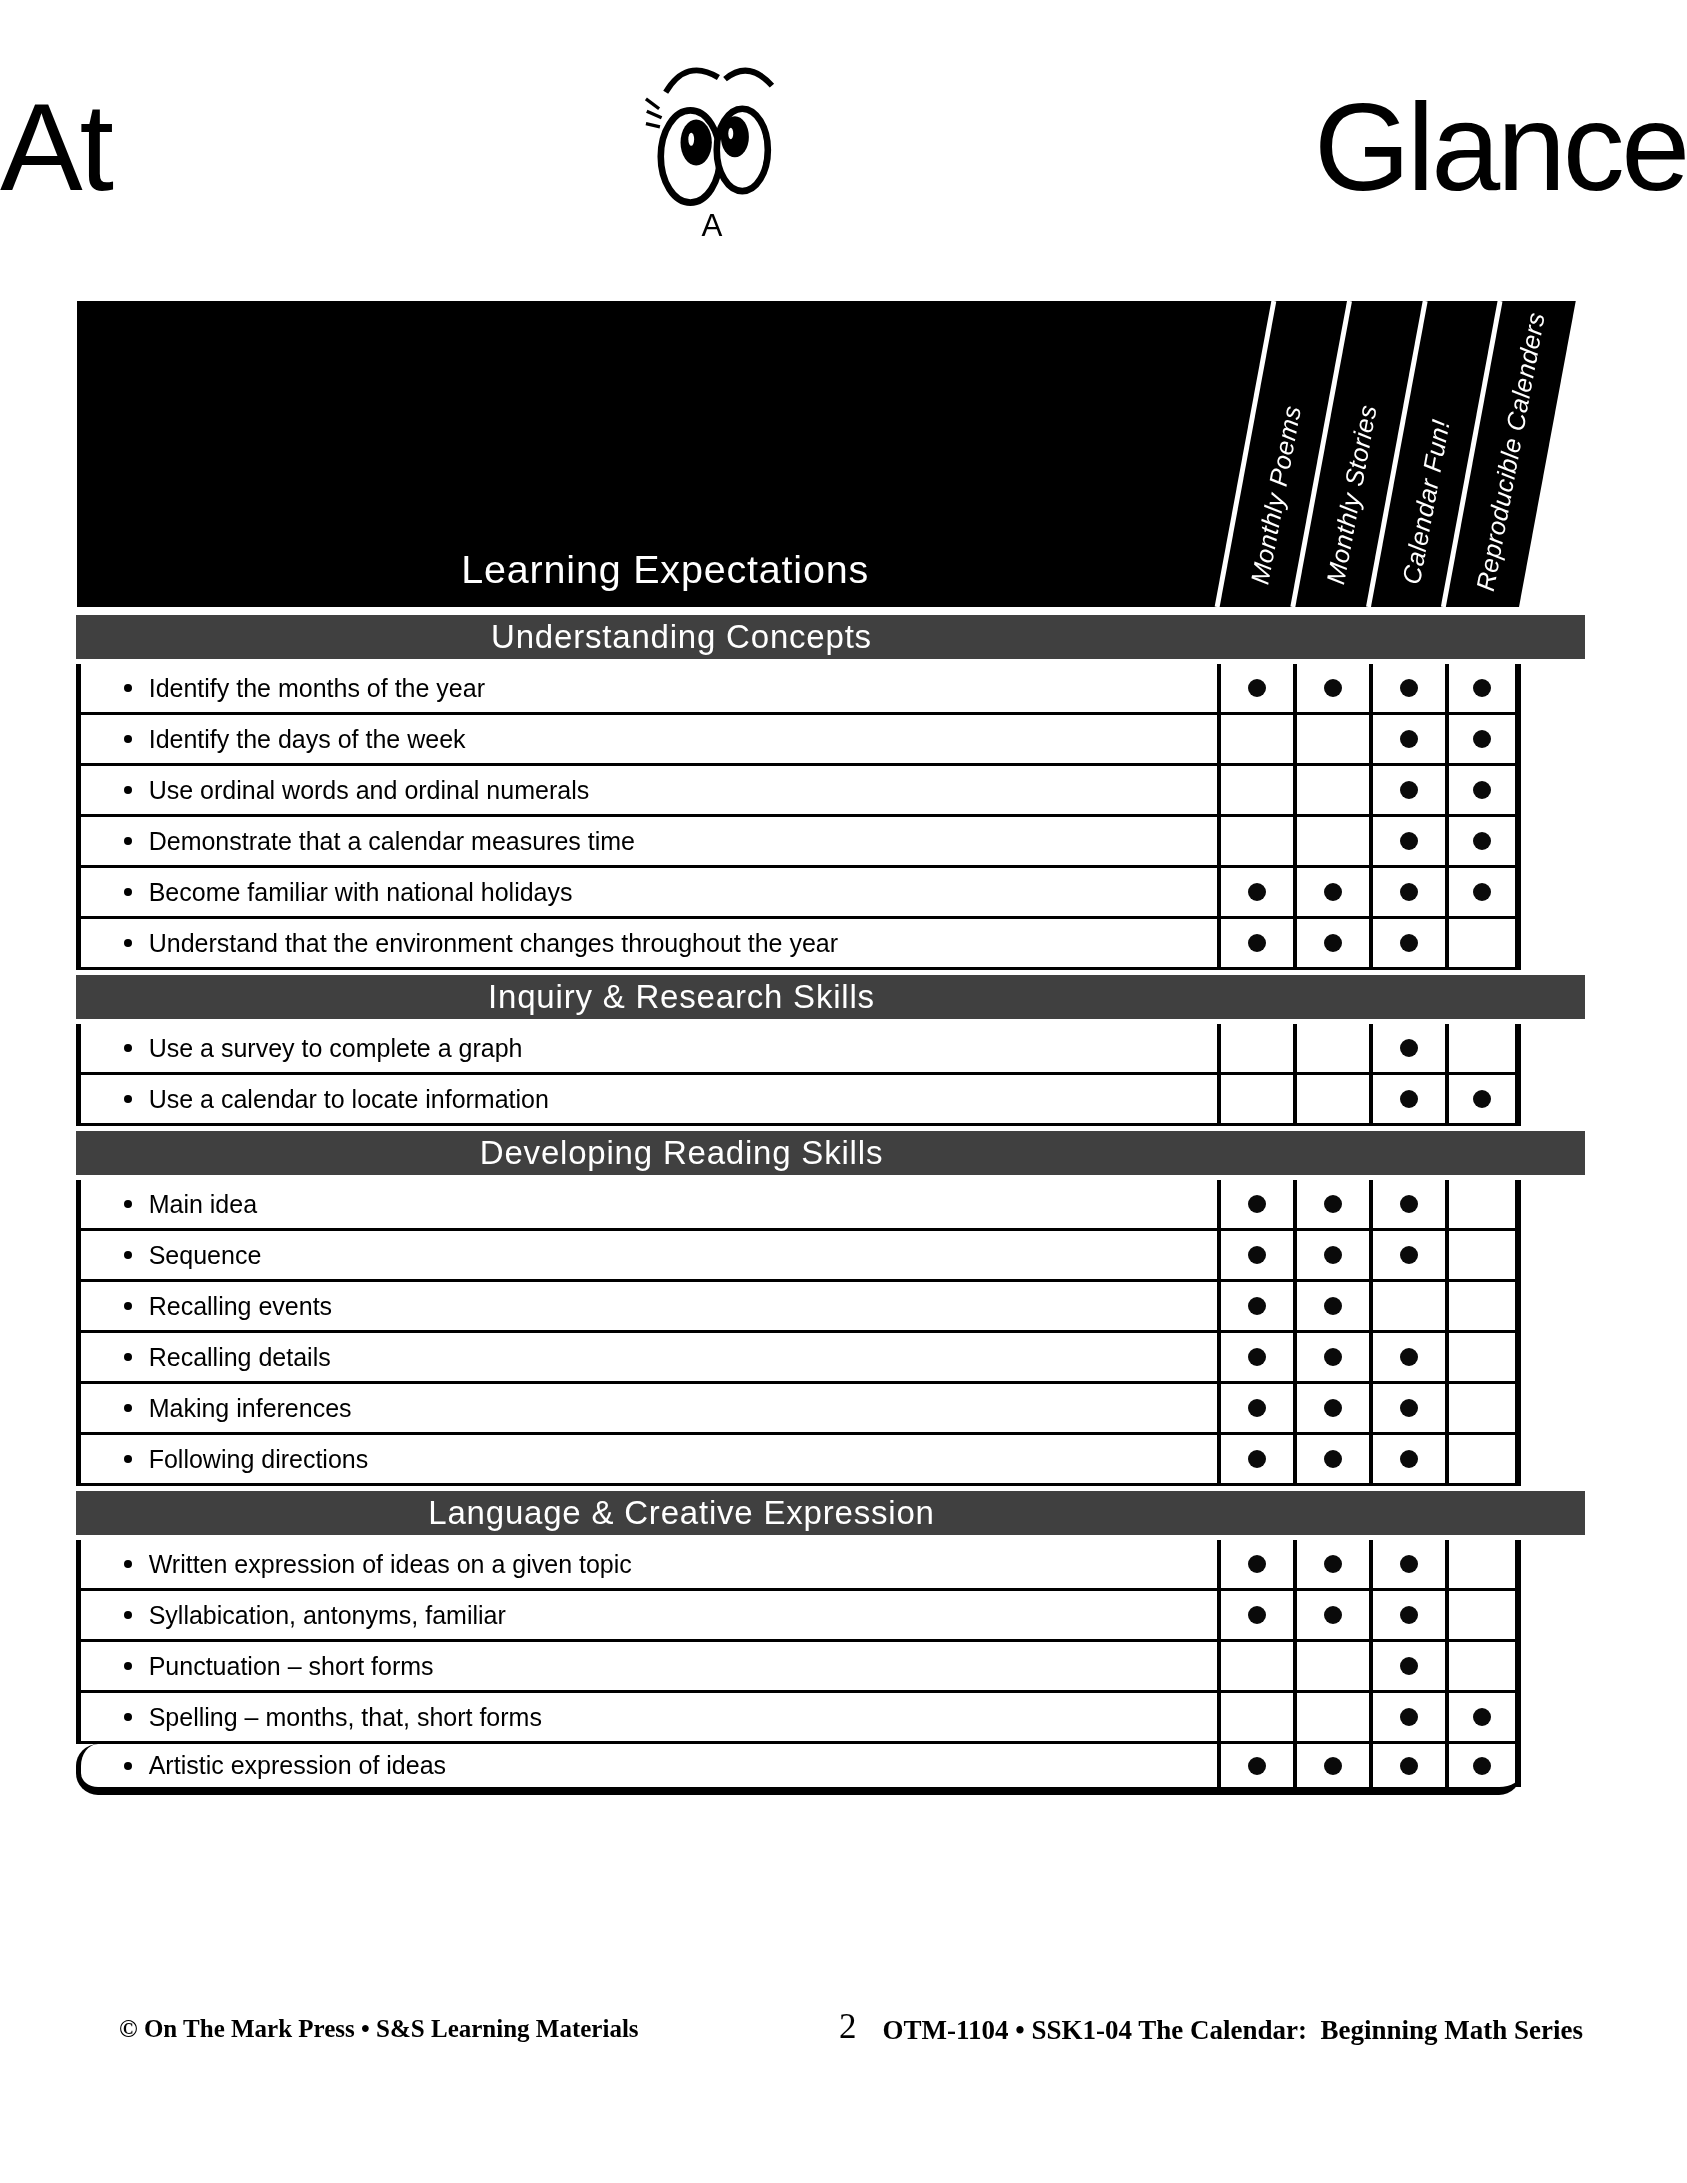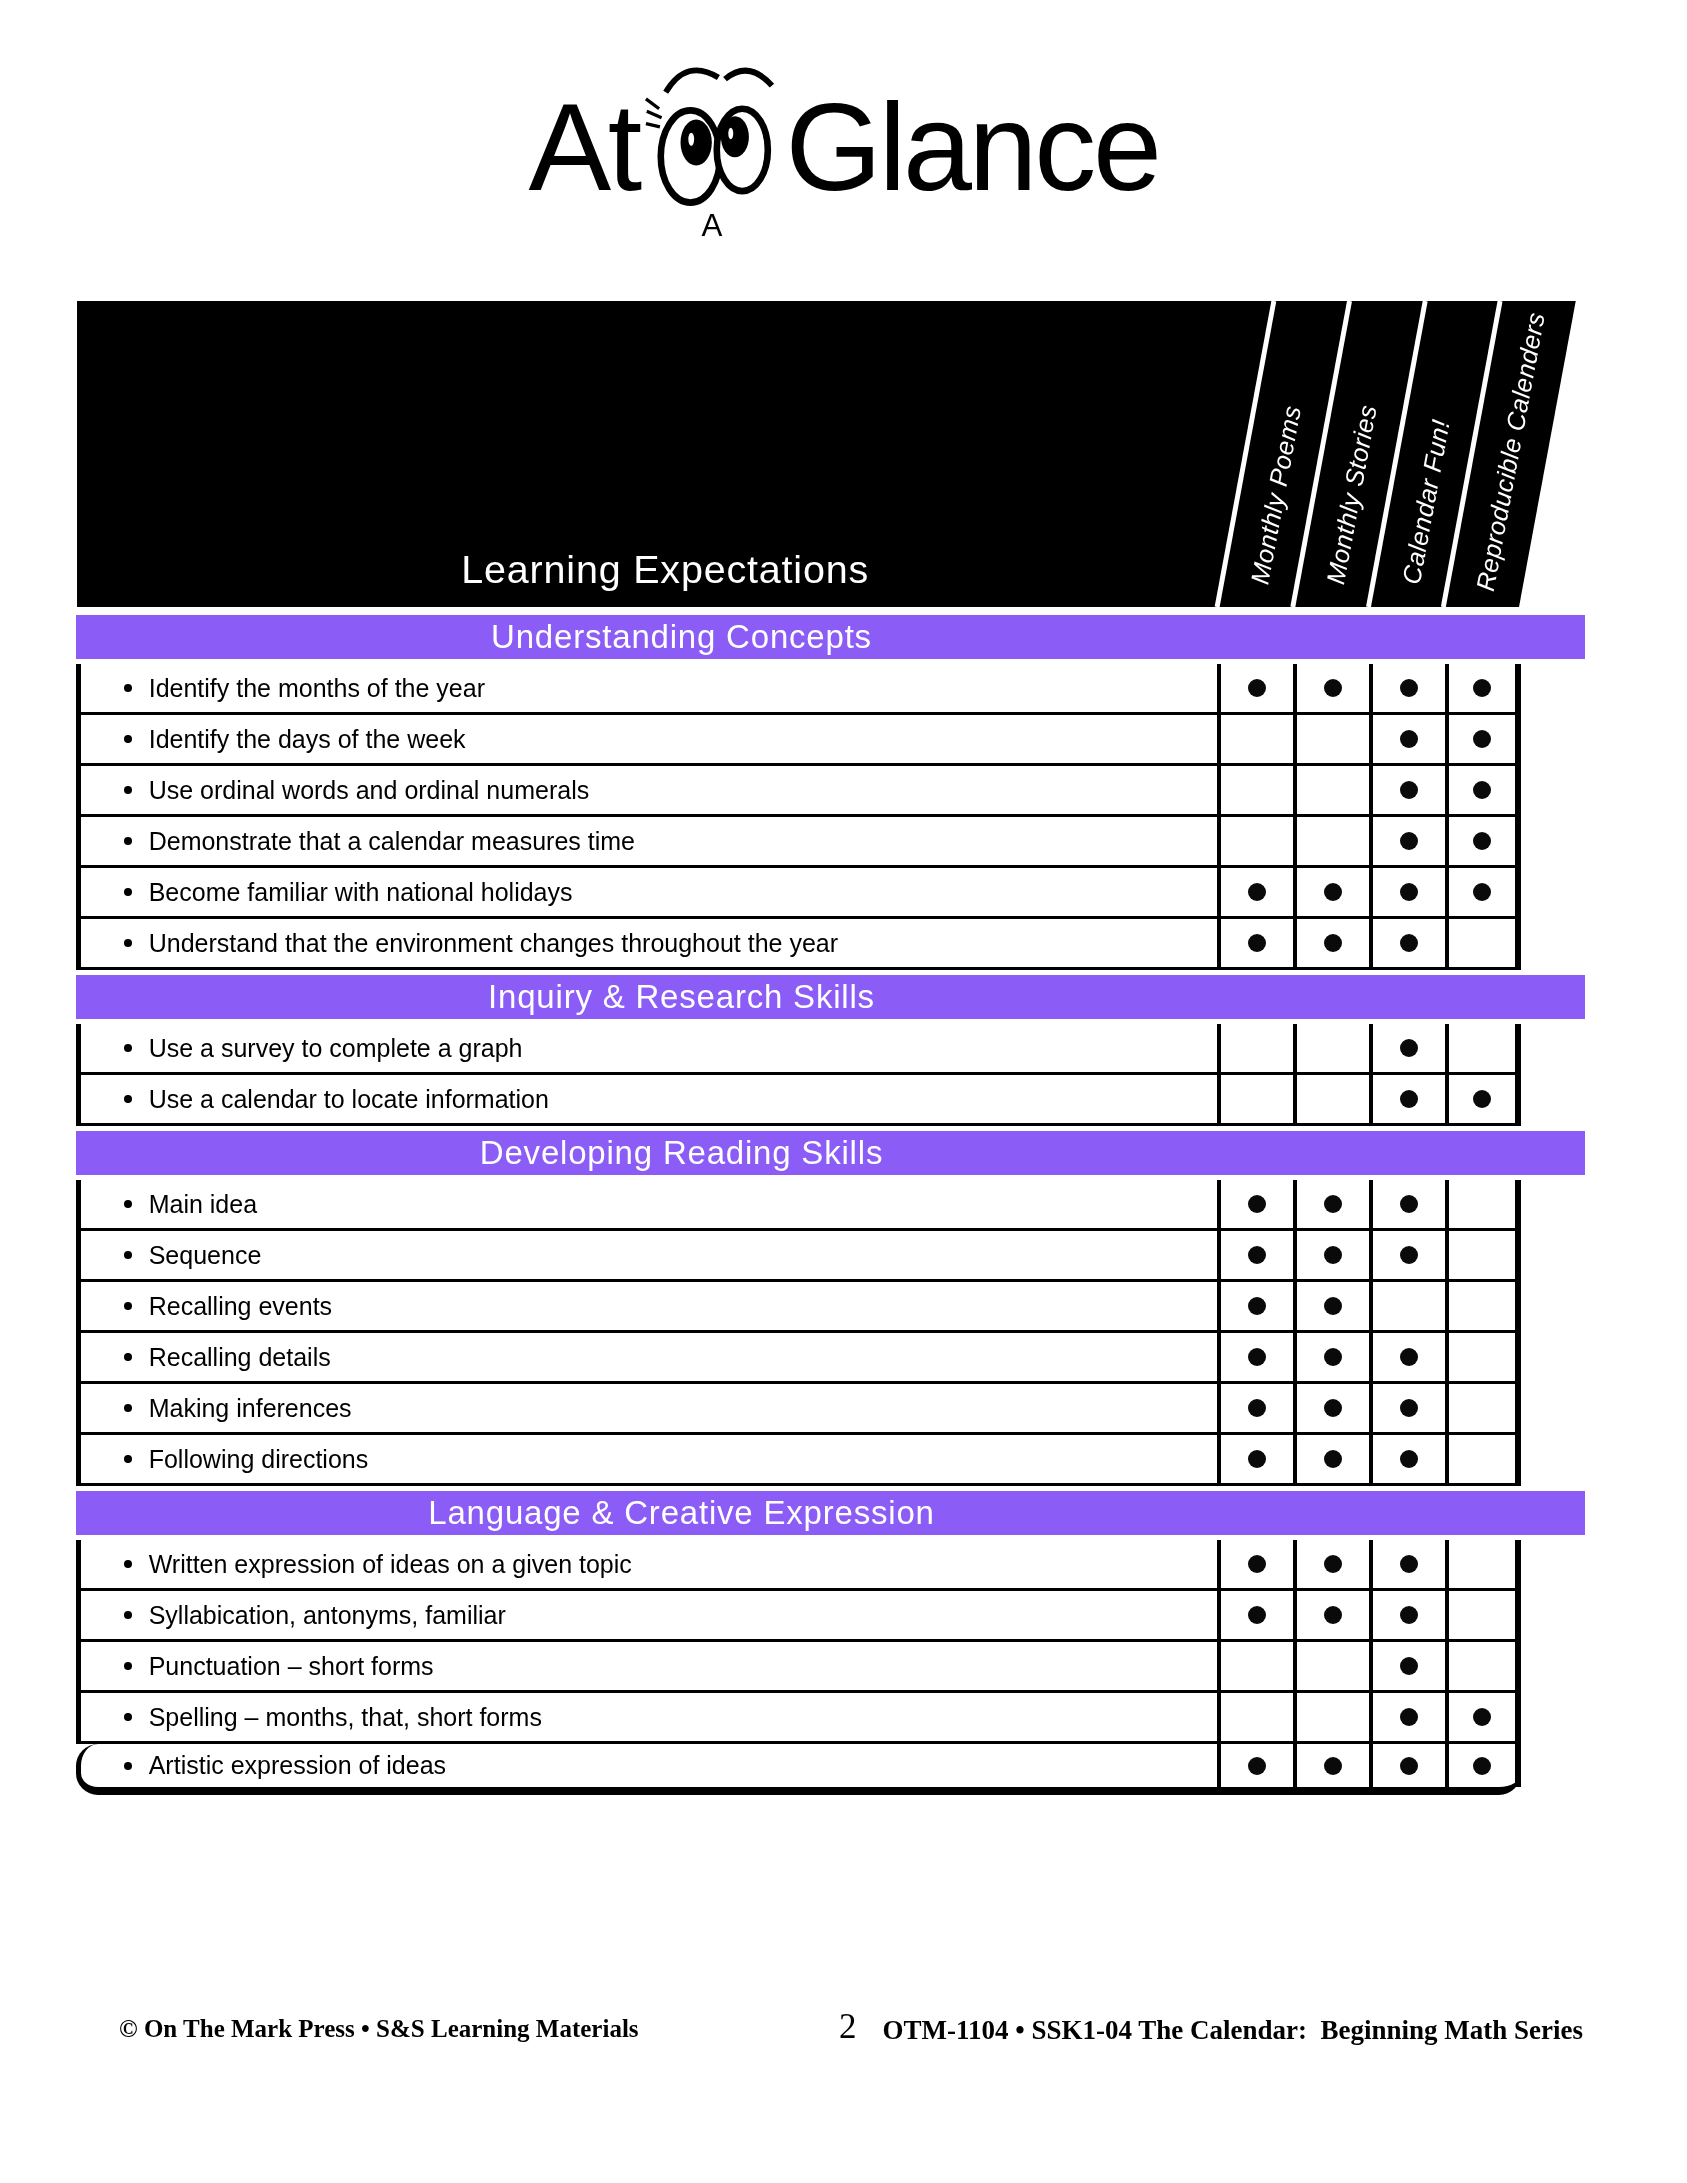--- a/index.html
+++ b/index.html
@@ -6,31 +6,31 @@
   body { margin: 0; background: #888; }
   .page {
     position: relative; width: 1687px; height: 2183px;
     background: #ffffff; color: #000;
     font-family: "Liberation Sans", sans-serif;
     margin: 0 auto; overflow: hidden;
   }
   
   .logo {
     position: absolute; top: 51px; left: 0; width: 100%;
-    display: flex; justify-content: center; align-items: flex-end;
+    display: flex; justify-content: space-between; align-items: flex-end;
   }
   .logo .word { font-size: 124px; line-height: 1; letter-spacing: -3.3px; white-space: pre; }
   .logo svg.eyes { margin: 0 5px -30px 1.6px; }
   
   .table { position: absolute; left: 76px; top: 301px; width: 1509px; }
   .header-svg { display: block; overflow: visible; }
   .header-title { font-size: 48px; fill: #fff; letter-spacing: 1px; }
   .col-label { font-size: 31px; fill: #fff; font-style: italic; letter-spacing: 0.5px; }
   .body { padding-top: 8.2px; }
-  .bar { height: 44px; background: #8b5cf6; margin: 5px 0; display: flex; align-items: center; }
+  .bar { height: 44px; background: #404040; margin: 5px 0; display: flex; align-items: center; }
   .bar:first-child { margin-top: 0; }
   .bar span { display: block; width: 1211px; text-align: center; color: #fff; font-size: 33px; letter-spacing: 0.8px; }
   .row { display: flex; height: 51px; border-bottom: 3.3px solid #000; border-left: 5.8px solid #000; align-items: stretch; width: 1445px; }
   .body > .row:last-child { border-bottom: 8.2px solid #000; border-radius: 22px; }
   .row .label { flex: 0 0 1136px; display: flex; align-items: center; font-size: 25px; min-width: 0; padding-left: 8px; }
   .bullet { width: 8.2px; height: 8.2px; border-radius: 50%; background: #000; margin: 0 16.5px 0 35px; flex: none; }
   .cell { flex: 0 0 76px; border-left: 4.1px solid #000; display: flex; align-items: center; justify-content: center; }
   .cell:last-child { border-right: 6.6px solid #000; }
   .dot { width: 18px; height: 18px; border-radius: 50%; background: #0a0a0a; }
   

